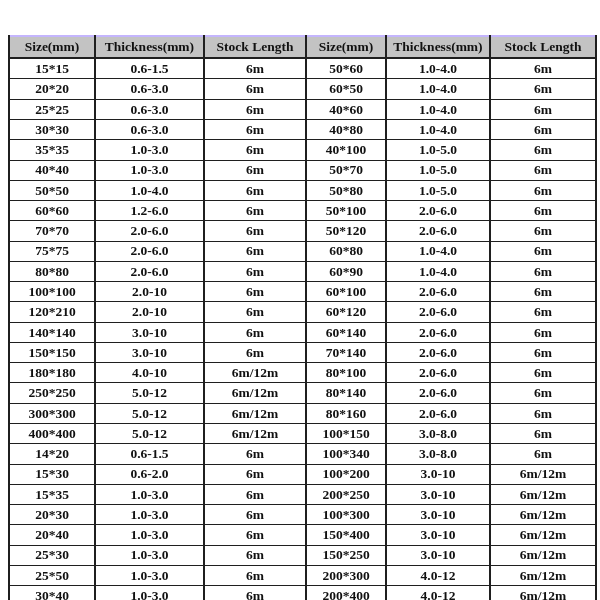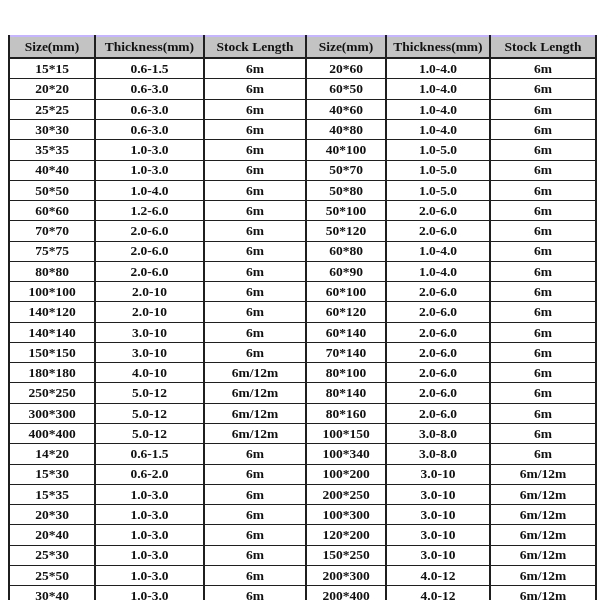--- a/index.html
+++ b/index.html
@@ -68,21 +68,21 @@
         <th>Size(mm)</th>
         <th>Thickness(mm)</th>
         <th>Stock Length</th>
       </tr>
     </thead>
     <tbody>
         <tr>
           <td>15*15</td>
           <td>0.6-1.5</td>
           <td>6m</td>
-          <td>20*60</td>
+          <td>50*60</td>
           <td>1.0-4.0</td>
           <td>6m</td>
         </tr>
         <tr>
           <td>20*20</td>
           <td>0.6-3.0</td>
           <td>6m</td>
           <td>60*50</td>
           <td>1.0-4.0</td>
           <td>6m</td>
@@ -161,21 +161,21 @@
         </tr>
         <tr>
           <td>100*100</td>
           <td>2.0-10</td>
           <td>6m</td>
           <td>60*100</td>
           <td>2.0-6.0</td>
           <td>6m</td>
         </tr>
         <tr>
-          <td>140*120</td>
+          <td>120*210</td>
           <td>2.0-10</td>
           <td>6m</td>
           <td>60*120</td>
           <td>2.0-6.0</td>
           <td>6m</td>
         </tr>
         <tr>
           <td>140*140</td>
           <td>3.0-10</td>
           <td>6m</td>
@@ -252,21 +252,21 @@
           <td>1.0-3.0</td>
           <td>6m</td>
           <td>100*300</td>
           <td>3.0-10</td>
           <td>6m/12m</td>
         </tr>
         <tr>
           <td>20*40</td>
           <td>1.0-3.0</td>
           <td>6m</td>
-          <td>120*200</td>
+          <td>150*400</td>
           <td>3.0-10</td>
           <td>6m/12m</td>
         </tr>
         <tr>
           <td>25*30</td>
           <td>1.0-3.0</td>
           <td>6m</td>
           <td>150*250</td>
           <td>3.0-10</td>
           <td>6m/12m</td>

